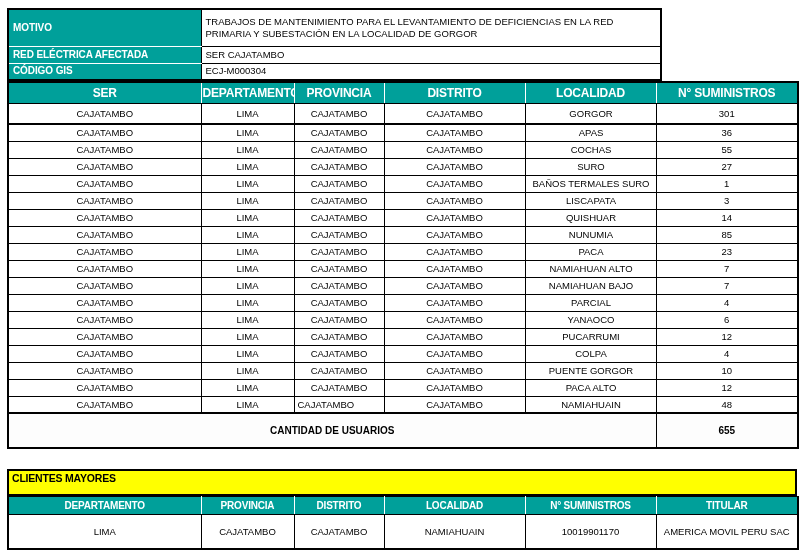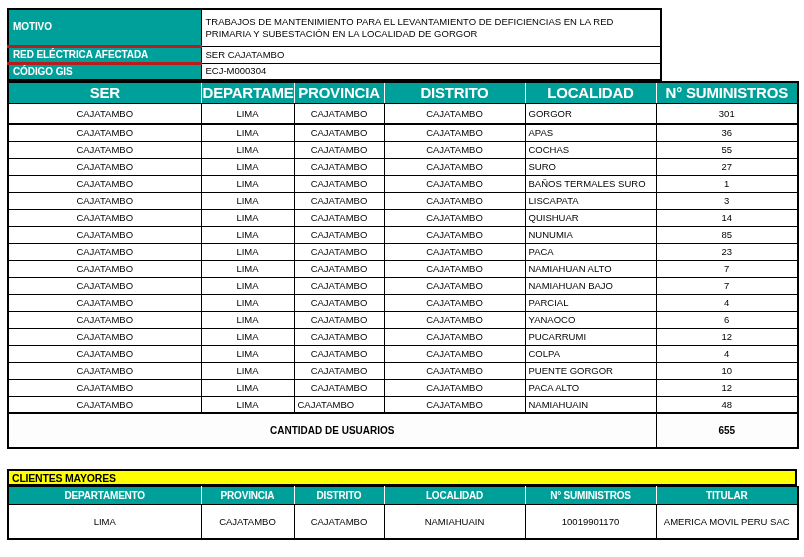--- a/index.html
+++ b/index.html
@@ -23,72 +23,72 @@
     padding: 1px 4px;
     vertical-align: middle;
     overflow: hidden;
   }
   .info-table td.label {
     background: #00A09A;
     color: #fff;
     font-weight: bold;
     font-size: 10px;
     letter-spacing: -0.1px;
-    border-top: 3px solid #b91c1c;
+    border-top: 1px solid #b91c1c;
     border-bottom: 1px solid #fff;
     border-right: 1px solid #000;
   }
   .info-table tr:first-child td.label { border-top: 2px solid #000; }
   .info-table tr:last-child  td.label { border-bottom: 2px solid #000; }
   .r-37 { height: 37px; }
   .r-17 { height: 17px; }
   .r-36 { height: 36px; }
 
   
   .main-table { width: 790px; border: 2px solid #000; margin-top: 0; }
   .main-table th {
     background: #00A09A;
     color: #fff;
     font-weight: bold;
-    font-size: 15px;
+    font-size: 12px;
     letter-spacing: -0.2px;
     height: 21px;
     border-left: 1px solid #fff;
     border-right: 1px solid #fff;
     border-top: 2px solid #000;
     border-bottom: 1px solid #000;
     padding: 0 1px;
     overflow: hidden;
     white-space: nowrap;
   }
   .main-table td {
     border: 1px solid #000;
     font-size: 9.5px;
     height: 17px;
     text-align: center;
     padding: 0 2px;
     overflow: hidden;
     white-space: nowrap;
   }
   .main-table tbody tr:first-of-type td { height: 21px; border-bottom-width: 2px; }
-  .main-table td.c-loc { text-align: left; padding-left: 3px; }
+  .main-table td.c-loc { text-align: center; padding-left: 3px; }
   .main-table tbody tr:last-of-type td.c-prov { text-align: left; padding-left: 3px; }
   .main-table tfoot td {
     font-weight: bold;
     font-size: 10px;
     height: 35px;
     border: 1px solid #000;
     border-top: 2px solid #000;
     text-align: center;
     background: #fdfdfd;
   }
 
   
   .cm-banner {
-    width: 790px; height: 17px;
+    width: 790px; height: 27px;
     margin-top: 20px;
     background: #FFFF00;
     border: 2px solid #000;
     font-weight: bold;
     font-size: 10.5px;
     line-height: 14px;
     padding-left: 3px;
     letter-spacing: -0.2px;
   }
   .cm-table { width: 790px; border: 2px solid #000; border-top: none; }

